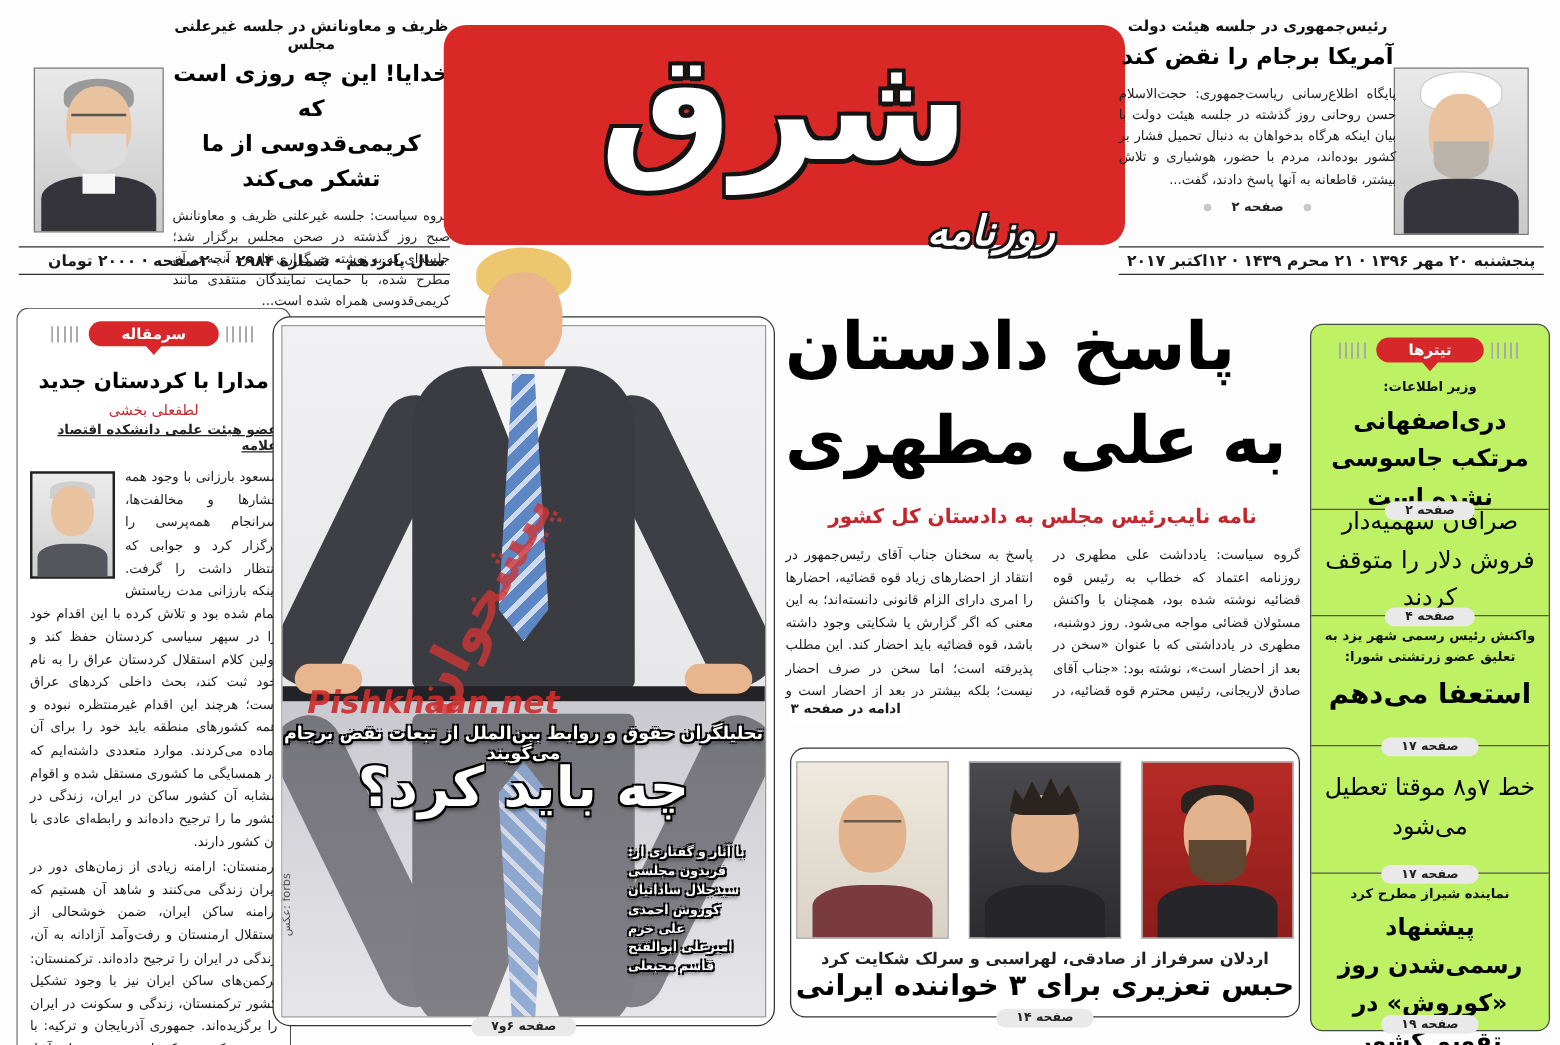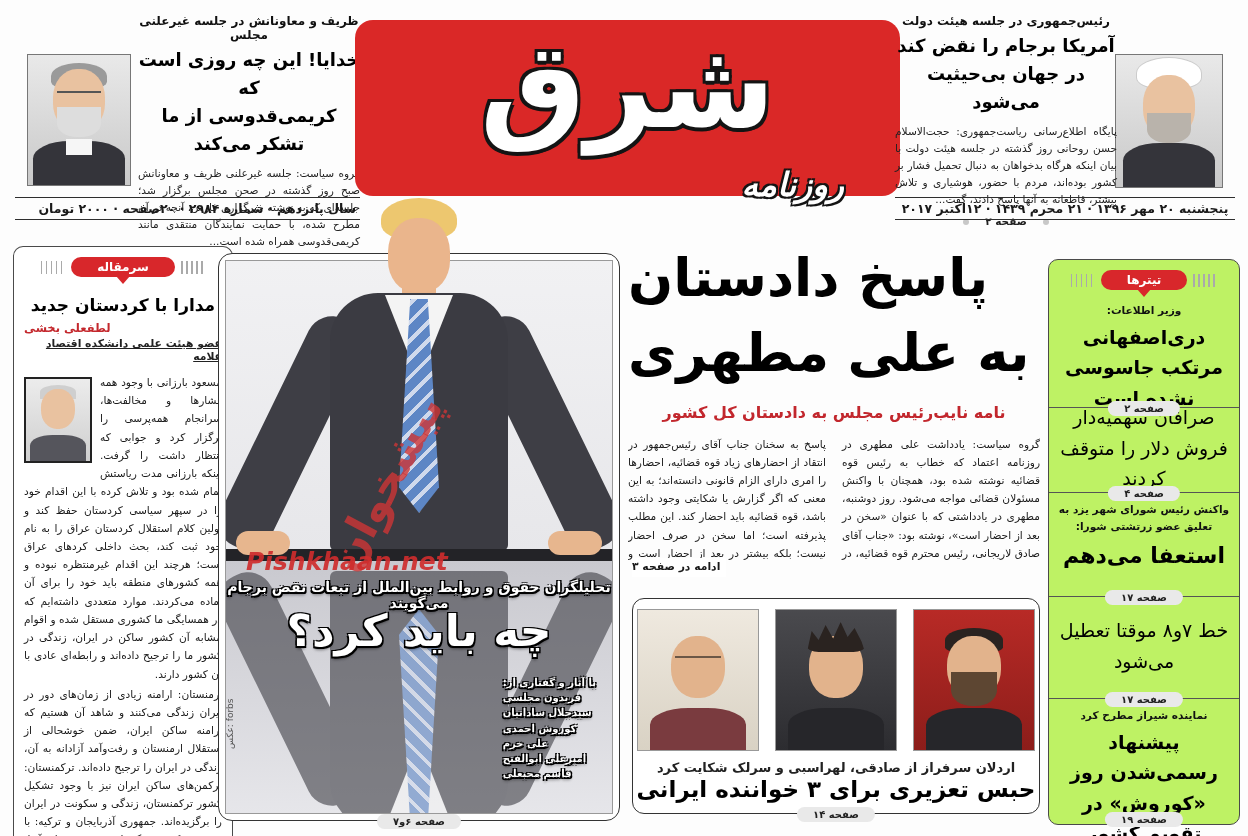--- a/index.html
+++ b/index.html
@@ -53,21 +53,21 @@
   .red-pill{background:#d8272b;color:#fff;font-size:12px;font-weight:bold;padding:3px 26px;border-radius:13px;position:relative;white-space:nowrap;}
   .red-pill::after{content:"";position:absolute;bottom:-7px;right:50%;transform:translateX(50%);border:7px solid transparent;border-top:8px solid #d8272b;border-bottom:0;}
 
   .page-pill{position:absolute;bottom:-9px;right:50%;transform:translateX(50%);background:#e9e9e9;border-radius:9px;
     padding:2px 16px;font-size:10px;font-weight:bold;color:#222;white-space:nowrap;z-index:7;}
 
   
   #editorial{left:13px;top:246px;width:220px;height:590px;border:1.3px solid #4a4a4a;border-bottom:none;
     border-radius:10px 10px 0 0;box-sizing:border-box;padding:10px 10px 0;overflow:hidden;background:#fff;}
   .ed-title{text-align:center;font-size:17px;font-weight:800;margin:18px 0 6px;color:#000;}
-  .ed-author{text-align:left;color:#c4282d;font-size:11.5px;font-weight:bold;}
+  .ed-author{text-align:center;color:#c4282d;font-size:11.5px;font-weight:normal;}
   .ed-role{font-size:10.8px;font-weight:bold;text-decoration:underline;margin-top:2px;color:#222;}
   .ed-photo{float:left;width:64px;height:82px;border:2px solid #222;margin:4px 8px 4px 0;position:relative;background:linear-gradient(#ececec,#cfcfcf);overflow:hidden;}
   .ed-photo .p-head{position:absolute;top:10px;left:50%;transform:translateX(-50%);width:34px;height:40px;background:#e9c2a0;border-radius:46%;}
   .ed-photo .p-hair{position:absolute;top:6px;left:50%;transform:translateX(-50%);width:36px;height:14px;background:#cfcfcf;border-radius:50% 50% 0 0;}
   .ed-photo .p-body{position:absolute;bottom:0;left:50%;transform:translateX(-50%);width:56px;height:26px;background:#55555c;border-radius:40% 40% 0 0;}
   .ed-body{font-size:10.6px;text-align:justify;line-height:1.72;margin-top:10px;color:#1a1a1a;}
   .ed-body p{margin:0 0 2px;}
 
   
   #main-story{left:628px;top:240px;width:412px;height:356px;}
@@ -171,21 +171,20 @@
   <div class="portrait tr-photo">
     <div class="p-turban"></div>
     <div class="p-head" style="top:20px;"></div>
     <div class="p-beard gray" style="top:58px;"></div>
     <div class="p-body"></div>
   </div>
   <div class="ts-text">
     <div class="ts-kicker">رئیس‌جمهوری در جلسه هیئت دولت</div>
     <div class="ts-headline">
       <span>آمریکا برجام را نقض کند</span>
-      <span>در جهان بی‌حیثیت می‌شود</span>
     </div>
     <div class="ts-body">پایگاه اطلاع‌رسانی ریاست‌جمهوری: حجت‌الاسلام حسن روحانی روز گذشته در جلسه هیئت دولت با بیان اینکه هرگاه بدخواهان به دنبال تحمیل فشار بر کشور بوده‌اند، مردم با حضور، هوشیاری و تلاش بیشتر، قاطعانه به آنها پاسخ دادند، گفت...</div>
     <div class="ts-page"><span class="dot"></span><span>صفحه ۲</span><span class="dot"></span></div>
   </div>
 </div>
 <div class="rule-strip" id="date-strip">پنجشنبه ۲۰ مهر ۱۳۹۶ · ۲۱ محرم ۱۴۳۹ · ۱۲اکتبر ۲۰۱۷</div>
 
 <div class="abs" id="editorial">
   <div class="section-header">
     <span class="tally"></span>
@@ -297,21 +296,21 @@
   <div class="sb-item sb-i1">
     <div class="sb-kicker">وزیر اطلاعات:</div>
     <div class="sb-title">دری‌اصفهانی مرتکب جاسوسی نشده است</div>
     <span class="page-pill">صفحه ۲</span>
   </div>
   <div class="sb-item sb-i2">
     <div class="sb-title light">صرافان سهمیه‌دار فروش دلار را متوقف کردند</div>
     <span class="page-pill">صفحه ۴</span>
   </div>
   <div class="sb-item sb-i3">
-    <div class="sb-kicker">واکنش رئیس شورای شهر یزد به تعلیق عضو زرتشتی شورا:</div>
+    <div class="sb-kicker">واکنش رئیس رسمی شهر یزد به تعلیق عضو زرتشتی شورا:</div>
     <div class="sb-title" style="font-size:22px;">استعفا می‌دهم</div>
     <span class="page-pill">صفحه ۱۷</span>
   </div>
   <div class="sb-item sb-i4">
     <div class="sb-title light">خط ۷و۸ موقتا تعطیل می‌شود</div>
     <span class="page-pill">صفحه ۱۷</span>
   </div>
   <div class="sb-item sb-i5">
     <div class="sb-kicker">نماینده شیراز مطرح کرد</div>
     <div class="sb-title">پیشنهاد رسمی‌شدن روز «کوروش» در تقویم کشور</div>

